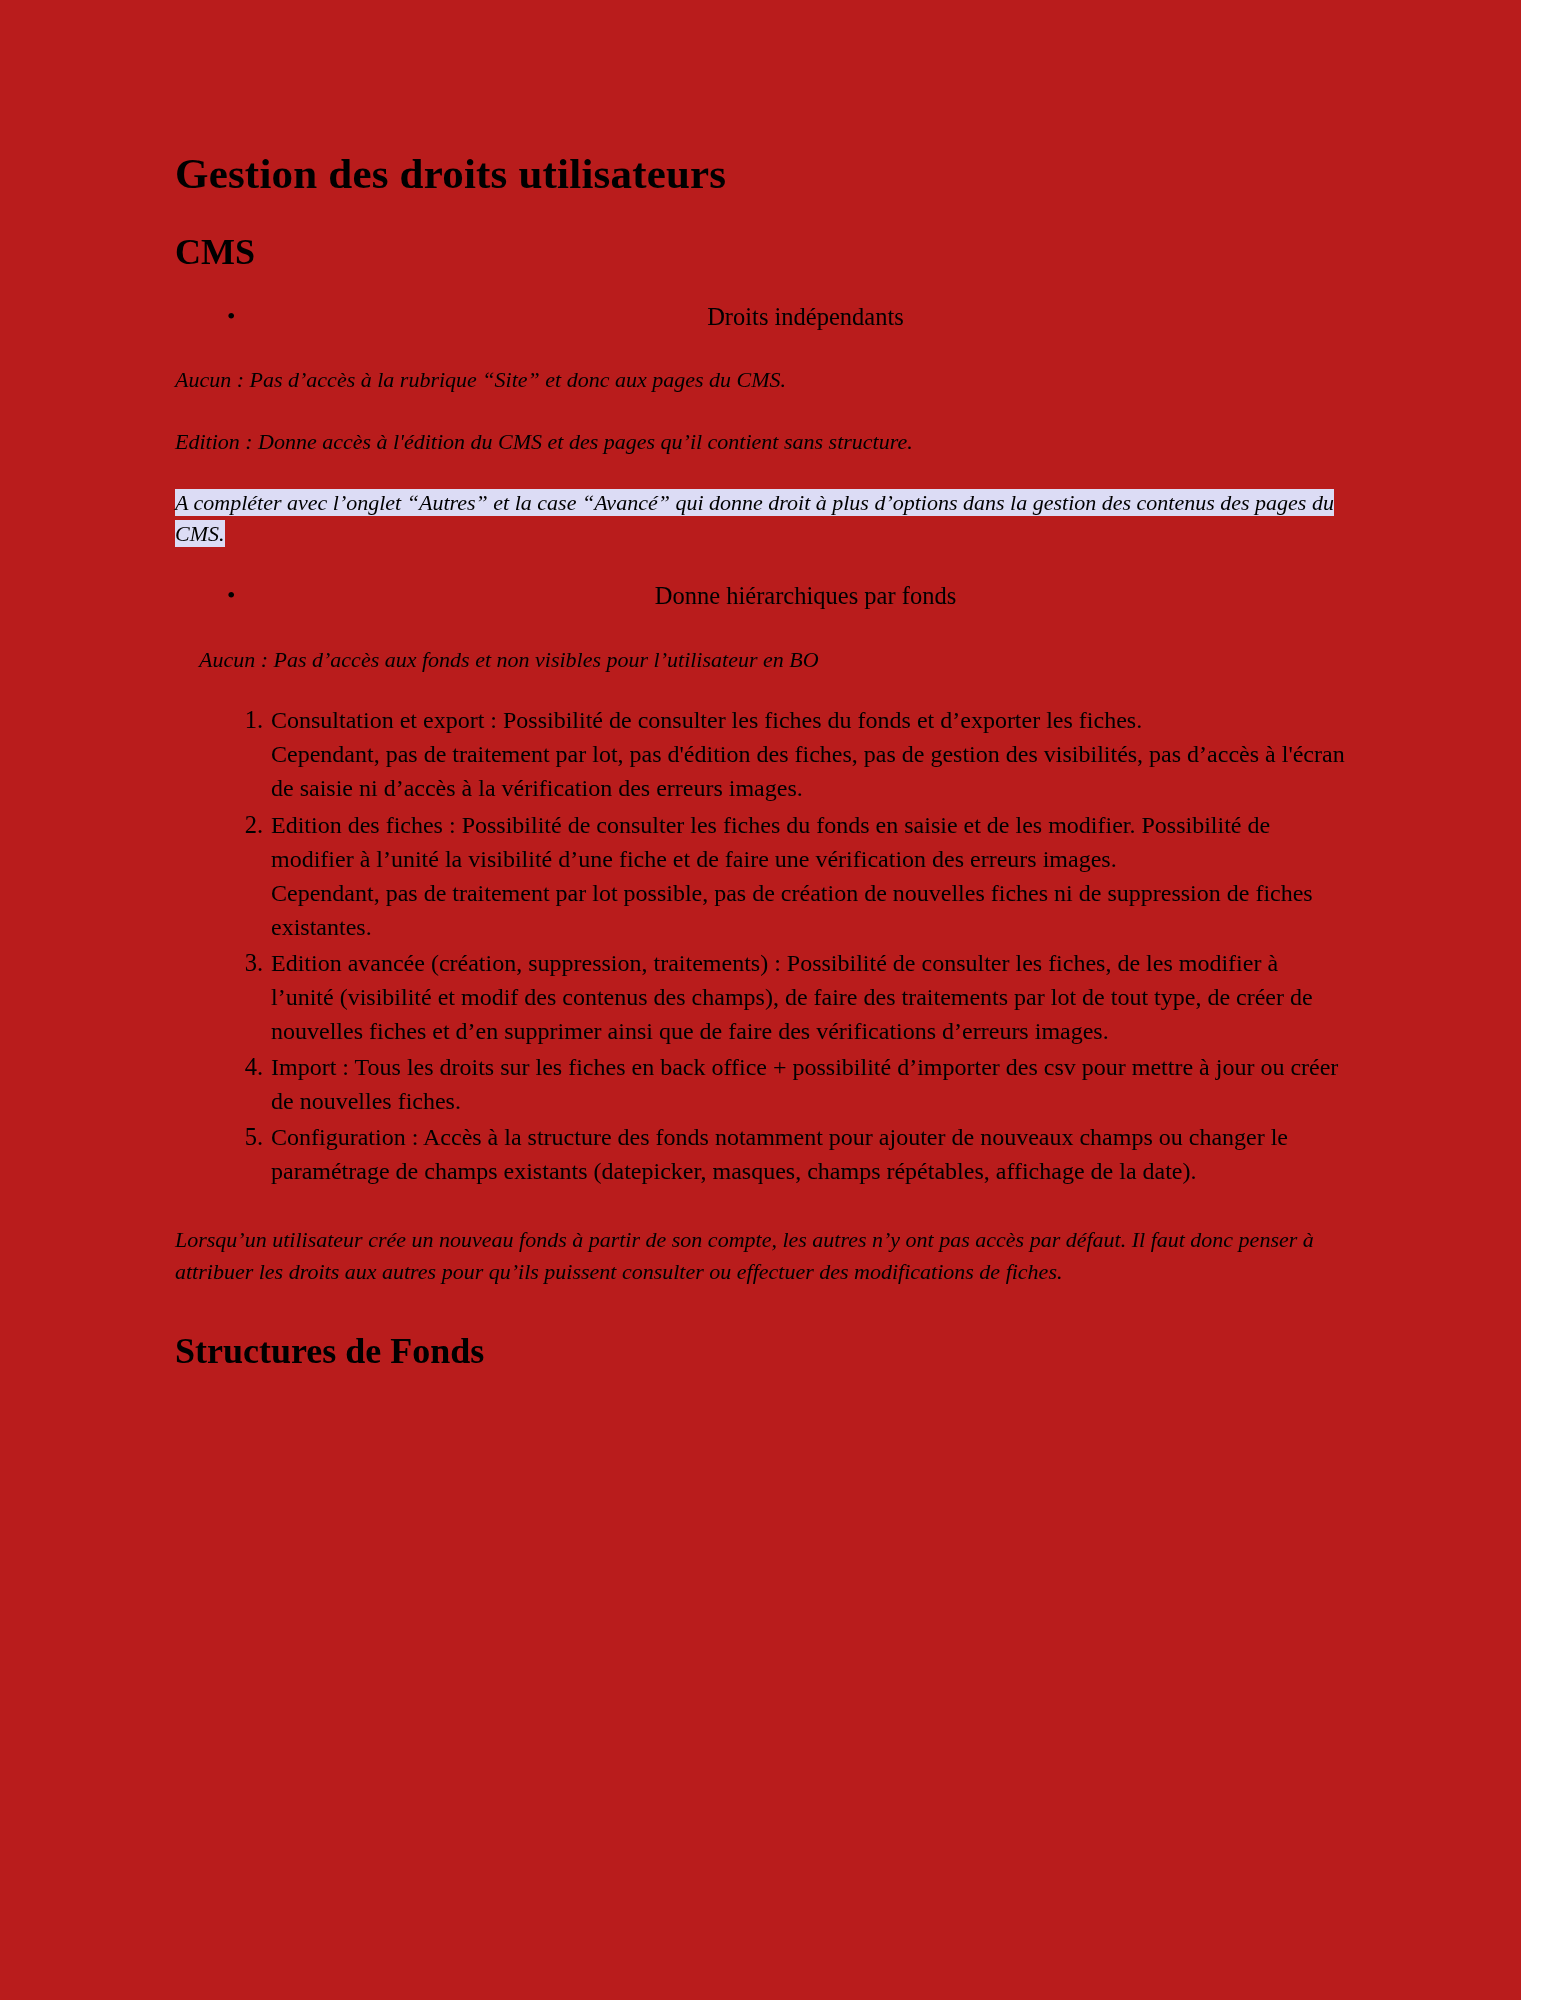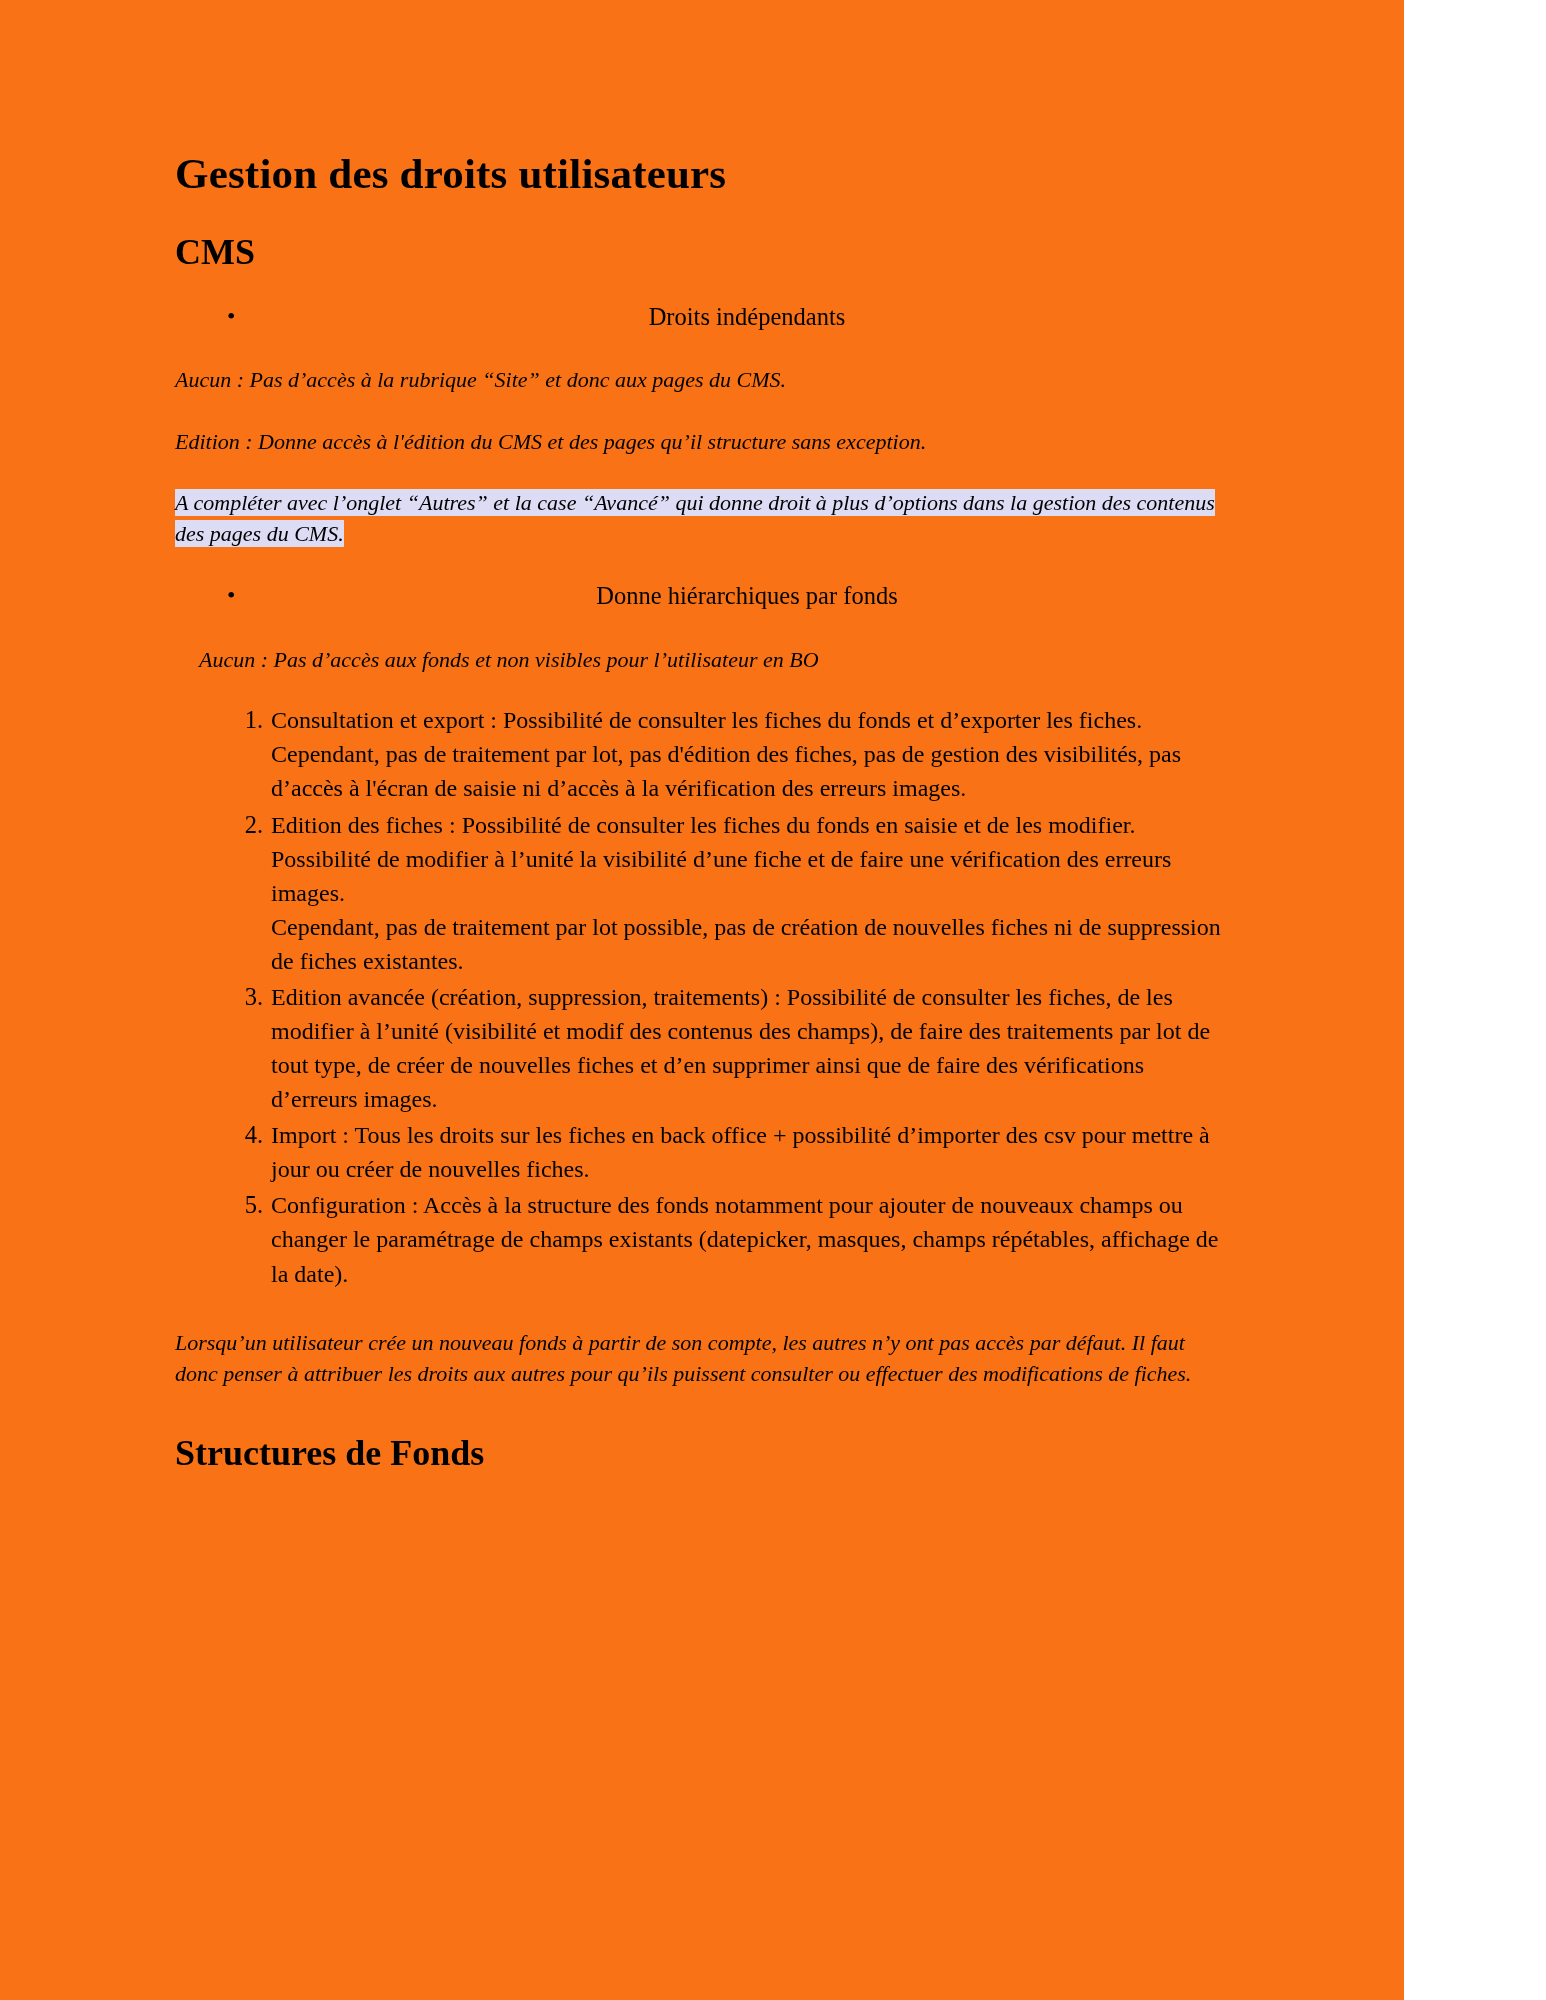--- a/index.html
+++ b/index.html
@@ -9,24 +9,24 @@
   }
   body {
     width: 1546px;
     height: 2000px;
     font-family: "Liberation Serif", serif;
     color: #000000;
     -webkit-font-smoothing: antialiased;
   }
   .page {
     box-sizing: border-box;
-    width: 1404px;
+    width: 1521px;
     min-height: 2000px;
     padding: 150px 175px 52px 175px;
-    background: #f97316;
+    background: #b91c1c;
   }
   .doc-title {
     font-family: "Liberation Serif", serif;
     font-size: 43px;
     font-weight: bold;
     line-height: 1.12;
     margin: 0 0 34px 0;
     letter-spacing: 0.2px;
   }
   .h2 {
@@ -115,21 +115,21 @@
   <h1 class="doc-title">Gestion des droits utilisateurs</h1>
 
   <h2 class="h2">CMS</h2>
 
   <ul class="bullets">
     <li>Droits indépendants</li>
   </ul>
 
   <p class="para">Aucun : Pas d’accès à la rubrique “Site” et donc aux pages du CMS.</p>
 
-  <p class="para">Edition : Donne accès à l'édition du CMS et des pages qu’il structure sans exception.</p>
+  <p class="para">Edition : Donne accès à l'édition du CMS et des pages qu’il contient sans structure.</p>
 
   <p class="para">
     <span class="highlight">A compléter avec l’onglet “Autres” et la case “Avancé” qui donne droit à plus d’options dans la gestion des contenus des pages du CMS.</span>
   </p>
 
 
   <ul class="bullets">
     <li>Donne hiérarchiques par fonds</li>
   </ul>
 

